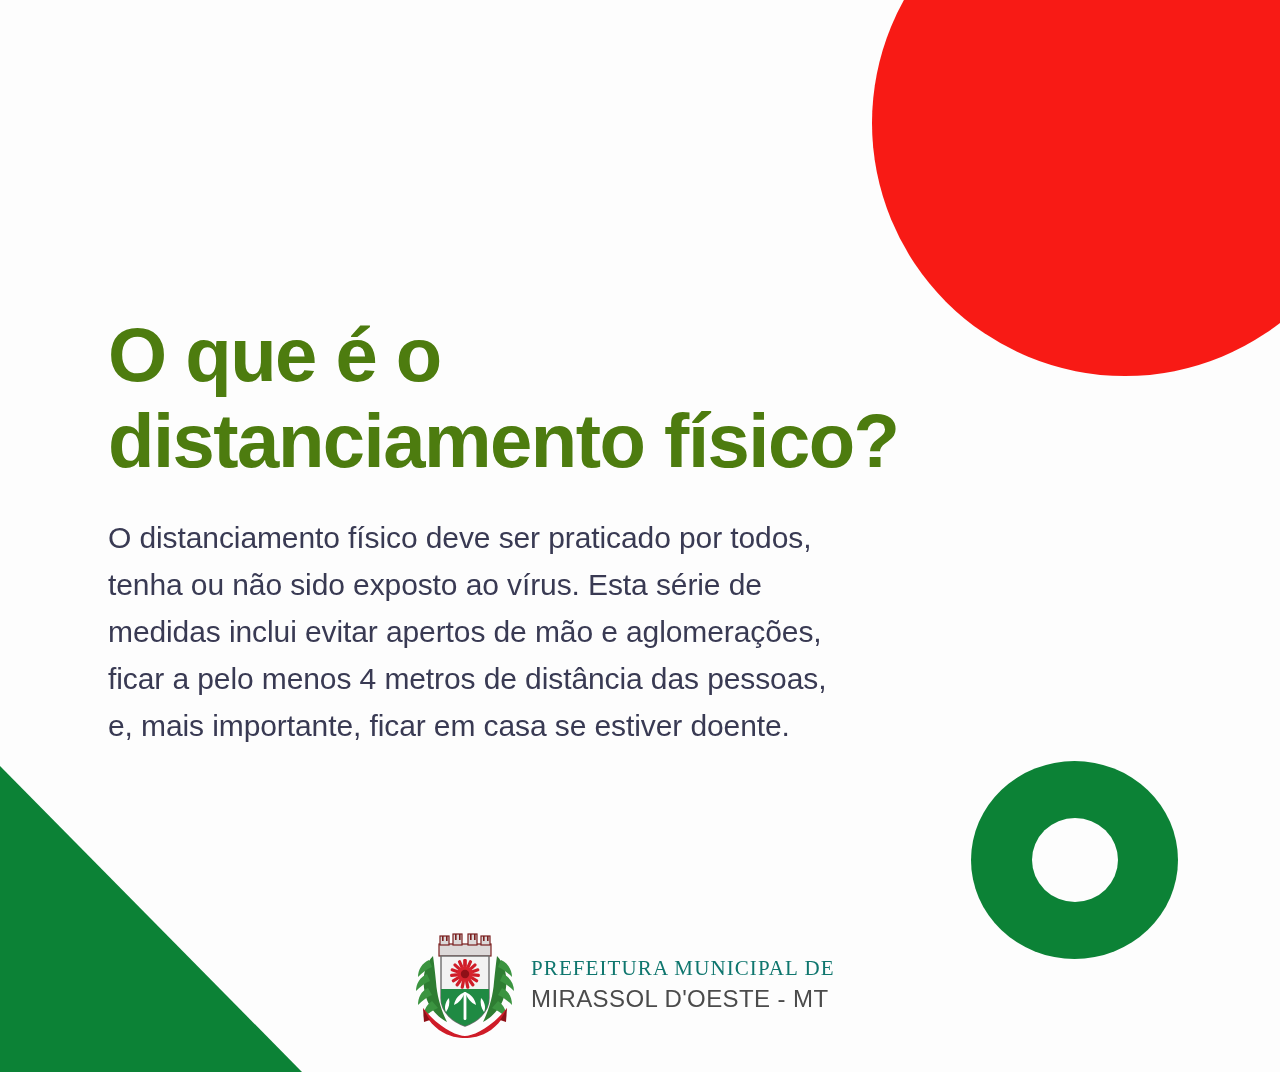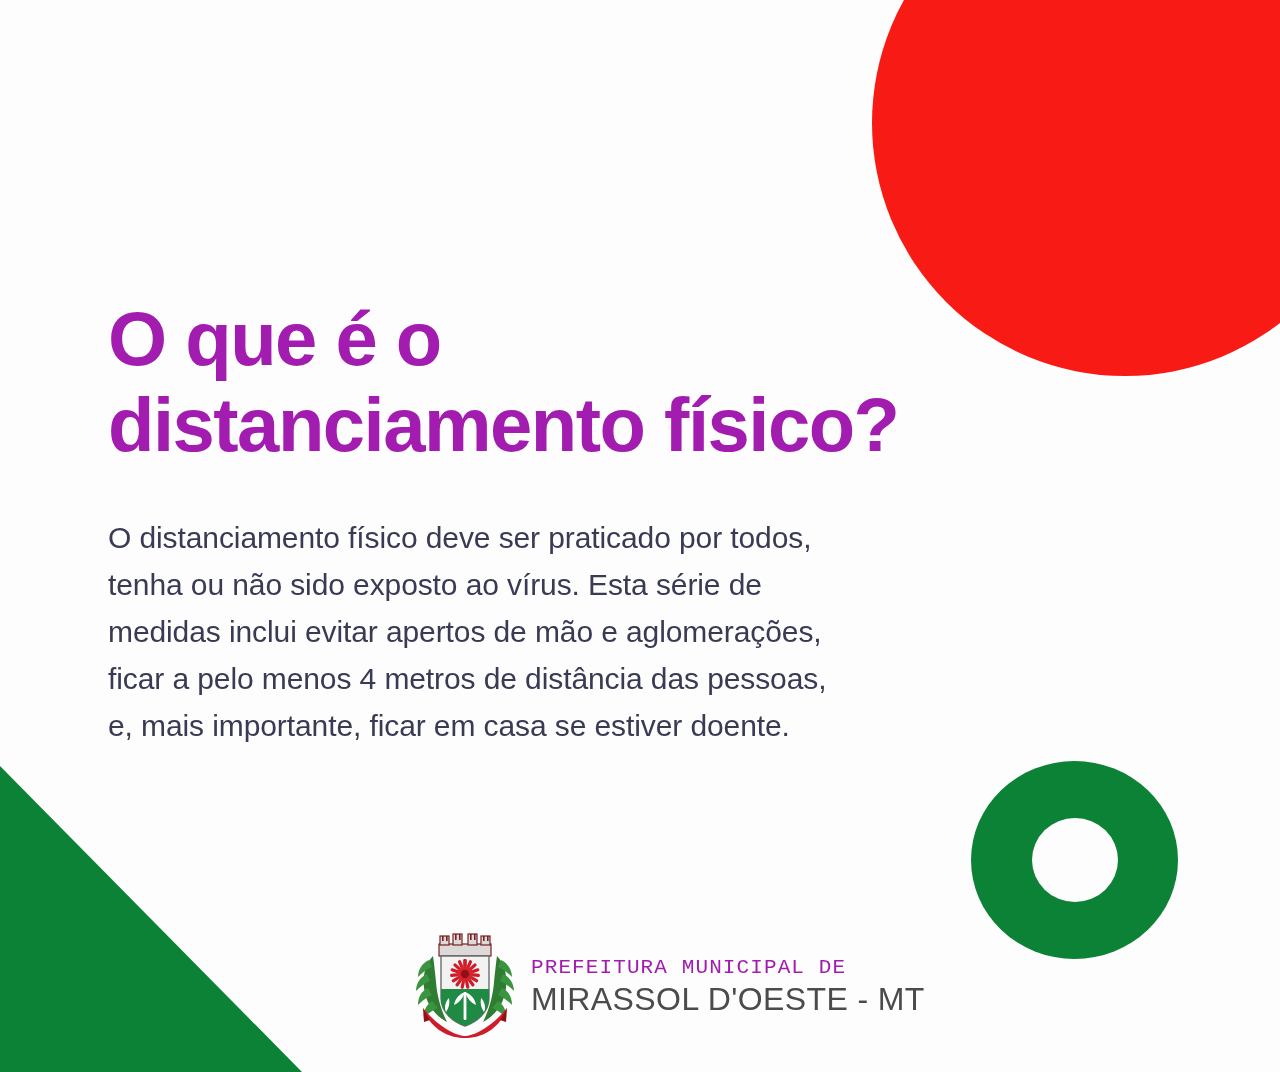--- a/index.html
+++ b/index.html
@@ -62,29 +62,29 @@
     width: 302px;
     height: 306px;
     background: #0c8236;
     clip-path: polygon(0 0, 0 100%, 100% 100%);
   }
 
   
   .headline {
     position: absolute;
     left: 108px;
-    top: 296px;
+    top: 312px;
     width: 880px;
     margin: 0;
     font-family: "Liberation Sans", sans-serif;
     font-size: 76px;
     font-weight: bold;
     line-height: 86px;
     letter-spacing: -1.5px;
-    color: #a21caf;
+    color: #4d7c0f;
     white-space: pre-line;
   }
 
   
   .body-copy {
     position: absolute;
     left: 108px;
     top: 514px;
     width: 740px;
     margin: 0;
@@ -115,32 +115,33 @@
   }
 
   .footer-text {
     display: flex;
     flex-direction: column;
     justify-content: center;
     padding-top: 4px;
   }
 
   .footer-line-1 {
-    font-family: Liberation Mono, monospace;
+    font-family: Liberation Serif, serif;
     font-size: 21px;
     font-weight: normal;
     letter-spacing: 1.1px;
-    color: #a21caf;
+    color: #0f766e;
     line-height: 24px;
     white-space: nowrap;
+    text-align: center;
   }
 
   .footer-line-2 {
     font-family: "Liberation Sans", sans-serif;
-    font-size: 32px;
+    font-size: 24px;
     font-weight: normal;
     letter-spacing: 0.4px;
     color: #4b4b4b;
     line-height: 38px;
     white-space: nowrap;
   }
 </style>
 </head>
 <body>
 

